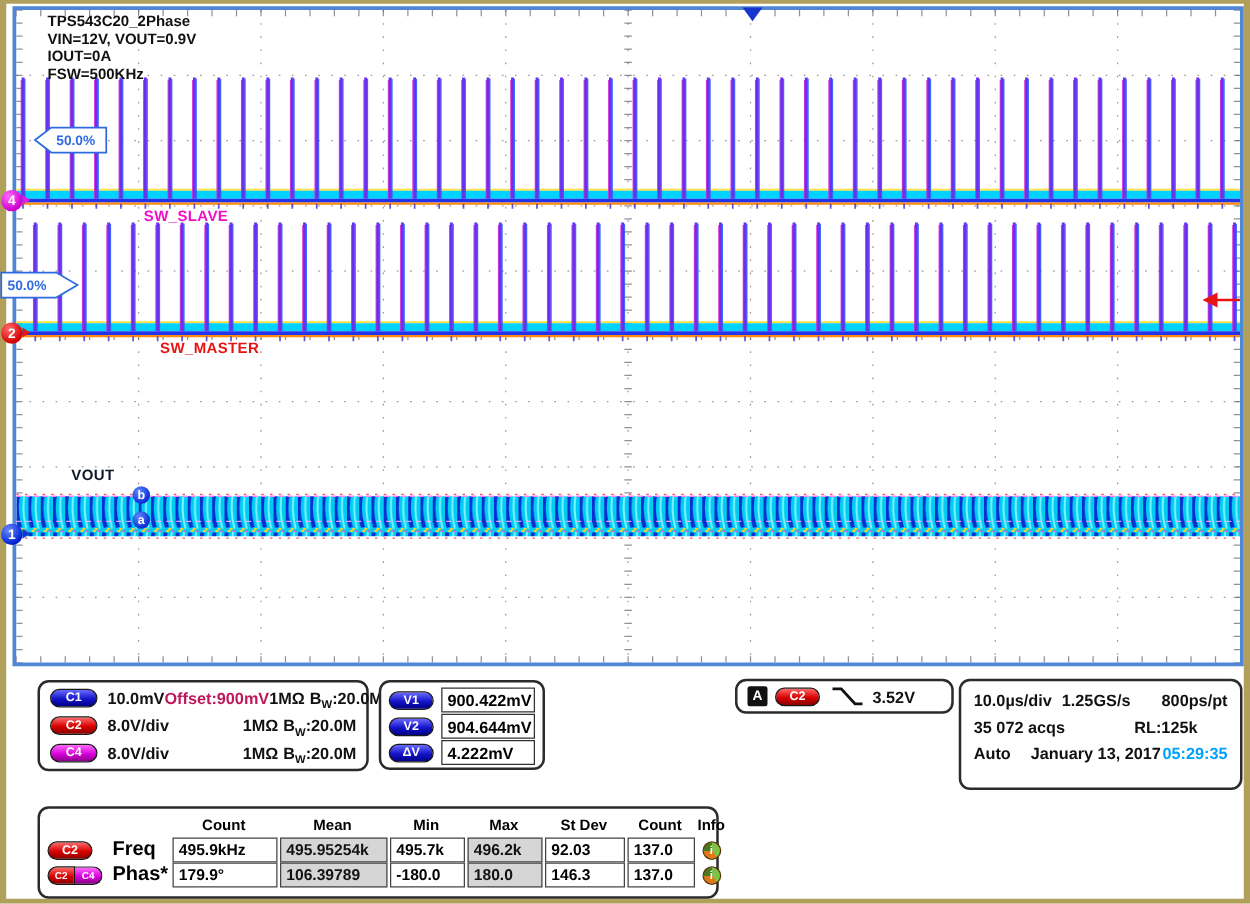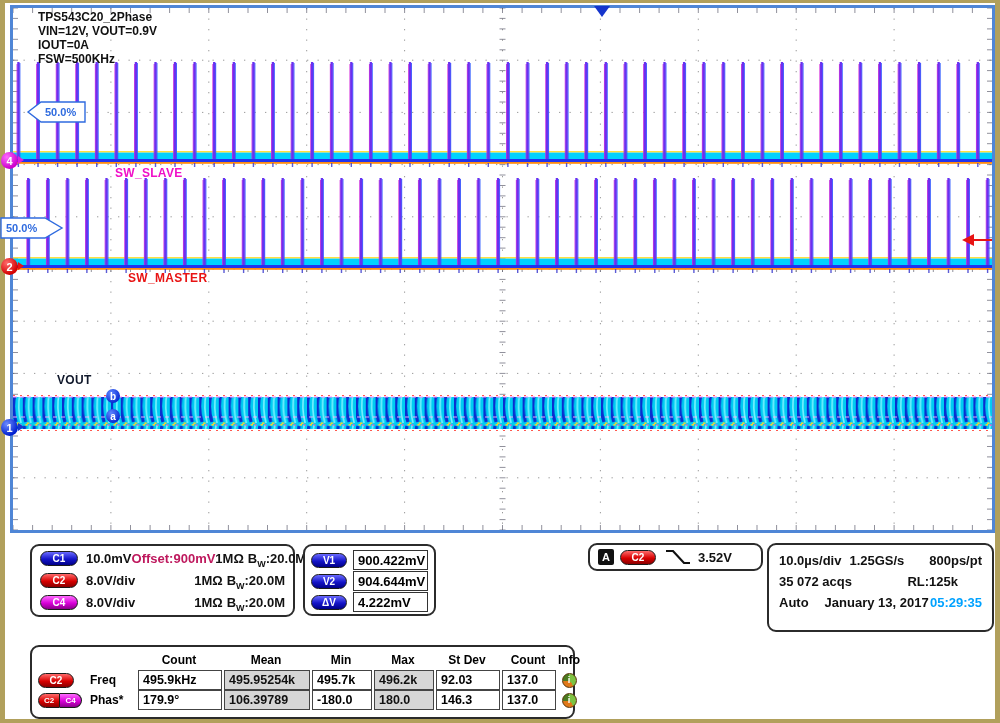--- a/index.html
+++ b/index.html
@@ -74,21 +74,21 @@
   .thermo .tip{position:absolute;left:0;top:10px;width:0;height:0;
     border-left:5px solid transparent;border-right:5px solid transparent;border-top:8px solid #1326d6;}
   
   #measbox{left:30px;top:645px;width:545px;height:74px;padding:3px 6px 0 6px;}
   .mgrid{display:grid;grid-template-columns:48px 50px 86px 88px 62px 62px 66px 56px 26px;
     align-items:center;height:20px;}
   .mh{font-size:12px;font-weight:bold;text-align:center;}
   .mcell{height:20px;border:1px solid #444;display:flex;align-items:center;padding-left:4px;
     font-size:12.5px;font-weight:bold;box-sizing:border-box;background:#fff;margin-left:2px;}
   .mcell.gray{background:#d6d6d6;color:#111;}
-  .mname{font-size:12px;font-weight:bold;padding-left:4px;}
+  .mname{font-size:16px;font-weight:bold;padding-left:4px;}
   .srcpill{display:flex;}
   .info-icon{width:15px;height:15px;border-radius:50%;margin:0 auto;cursor:pointer;
     border:1.5px solid #5a3408;box-sizing:border-box;
     background:conic-gradient(#7dc243 0 40%,#e07818 40% 75%,#4a7a20 75% 100%);
     display:flex;align-items:center;justify-content:center;color:#fff;font-size:9px;font-weight:bold;}
 </style>
 </head>
 <body>
 
 <div id="screen">

